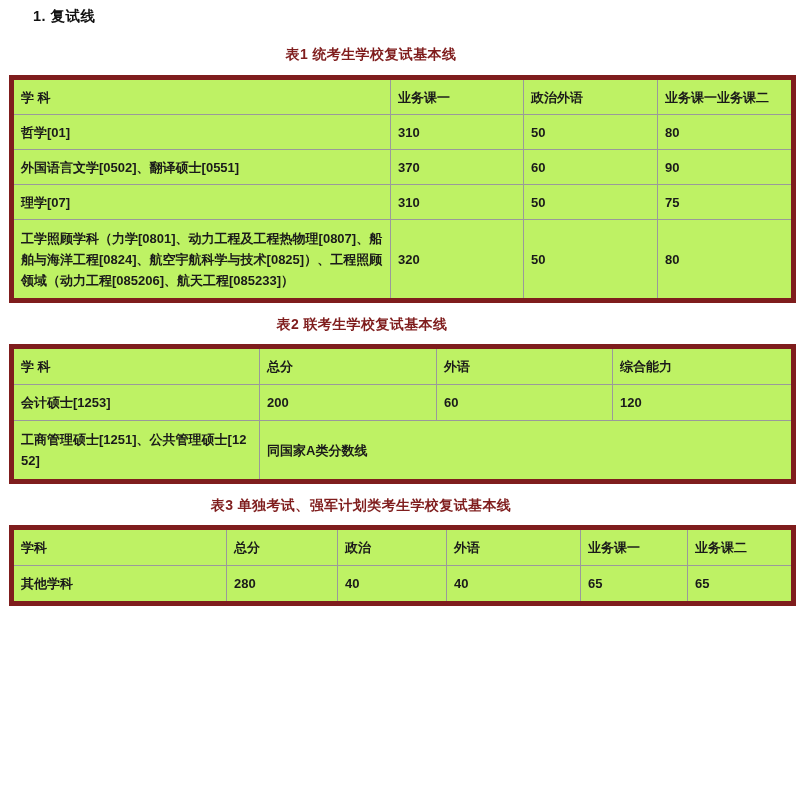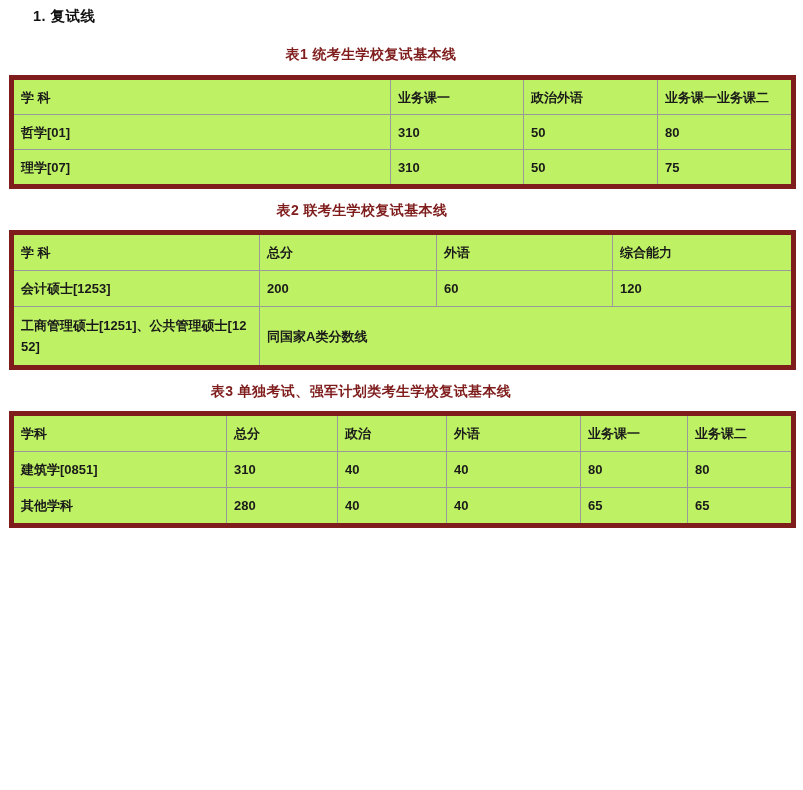--- a/index.html
+++ b/index.html
@@ -124,24 +124,36 @@
       </tr>
     </thead>
     <tbody>
       <tr>
         <td>哲学[01]</td>
         <td>310</td>
         <td>50</td>
         <td>80</td>
       </tr>
       <tr>
+        <td>外国语言文学[0502]、翻译硕士[0551]</td>
+        <td>370</td>
+        <td>60</td>
+        <td>90</td>
+      </tr>
+      <tr>
         <td>理学[07]</td>
         <td>310</td>
         <td>50</td>
         <td>75</td>
+      </tr>
+      <tr class="tall2">
+        <td>工学照顾学科（力学[0801]、动力工程及工程热物理[0807]、船舶与海洋工程[0824]、航空宇航科学与技术[0825]）、工程照顾领域（动力工程[085206]、航天工程[085233]）</td>
+        <td>320</td>
+        <td>50</td>
+        <td>80</td>
       </tr>
     </tbody>
   </table>
 
   <div class="table-caption cap2">表2 联考生学校复试基本线</div>
 
   <table class="grid" id="table-2">
     <colgroup>
       <col class="c0">
         <col class="c1">
@@ -186,28 +198,20 @@
         <th>学科</th>
         <th>总分</th>
         <th>政治</th>
         <th>外语</th>
         <th>业务课一</th>
         <th>业务课二</th>
       </tr>
     </thead>
     <tbody>
       <tr>
-        <td>建筑学[0851]</td>
-        <td>310</td>
-        <td>40</td>
-        <td>40</td>
-        <td>80</td>
-        <td>80</td>
-      </tr>
-      <tr>
         <td>其他学科</td>
         <td>280</td>
         <td>40</td>
         <td>40</td>
         <td>65</td>
         <td>65</td>
       </tr>
     </tbody>
   </table>
 

